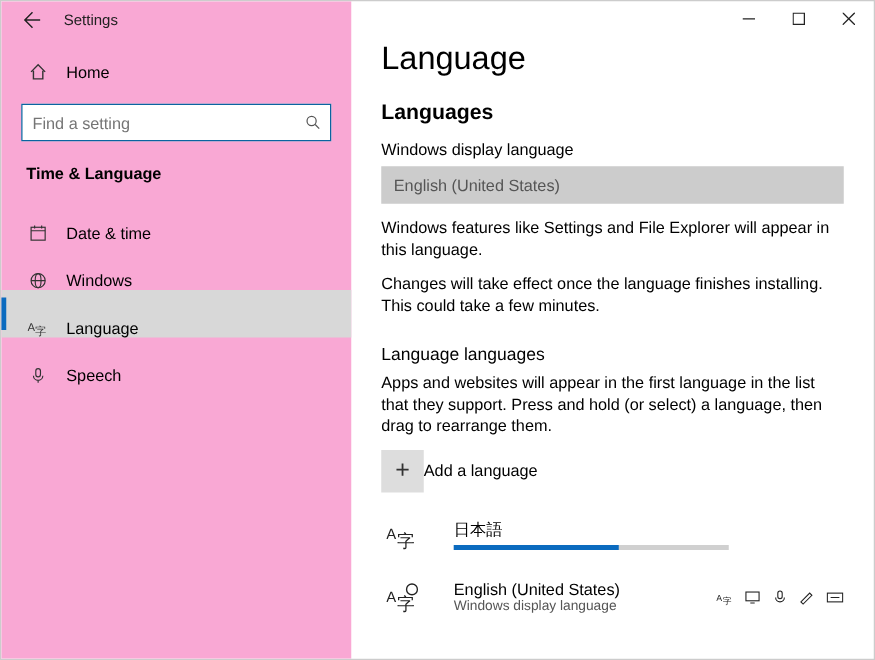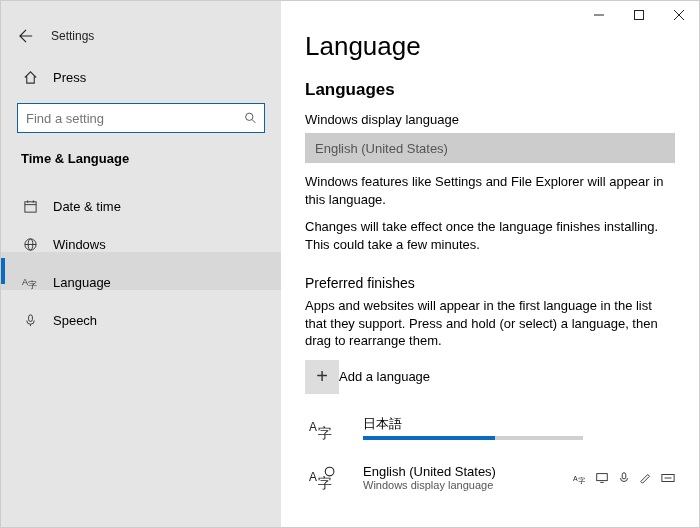--- a/index.html
+++ b/index.html
@@ -1,17 +1,17 @@
 <!DOCTYPE html>
 <html><head>
 <meta charset="utf-8">
 <style>
   * { box-sizing: border-box; margin: 0; padding: 0; font-family: "Segoe UI", Arial, sans-serif; }
   body { width: 700px; height: 528px; display: flex; background: #fff; overflow: hidden; border: 1px solid #ccc; }
-  .sidebar { width: 280px; background: #e5e5e5; display: flex; flex-direction: column; padding-top: 20px; }
+  .sidebar { width: 280px; background: #f9a8d4; display: flex; flex-direction: column; padding-top: 0; }
   .titlebar { display: flex; align-items: center; height: 30px; padding: 0 6px 0 10px; font-size: 12px; color: #222; }
   .back-btn { width: 30px; height: 30px; display: flex; align-items: center; justify-content: center; cursor: pointer; }
   .titlebar .title { margin-left: 10px; }
   .home-row { display: flex; align-items: center; height: 36px; padding: 0 20px; font-size: 13px; cursor: pointer; margin-top: 8px; }
   .home-row .icon { width: 18px; display:flex; justify-content:center; }
   .home-row .lbl { margin-left: 14px; }
   .search-wrap { margin: 8px 16px 18px 16px; }
   .search { width: 100%; height: 30px; border: 1px solid #0a64a0; background: #fff; padding: 0 30px 0 8px; font-size: 13px; color: #666; position: relative; }
   .search-box { position: relative; }
   .search-icon { position: absolute; right: 8px; top: 50%; transform: translateY(-50%); color: #555; font-size: 13px; }
@@ -57,21 +57,21 @@
     </div>
     <span class="title">Settings</span>
   </div>
 
   <div class="home-row">
     <span class="icon">
       <svg width="15" height="15" viewBox="0 0 16 16">
           <path d="M2 8 L8 2 L14 8 M4 7 V14 H12 V7" stroke="#333" stroke-width="1.2" fill="none"></path>
         </svg>
     </span>
-    <span class="lbl">Press</span>
+    <span class="lbl">Home</span>
   </div>
 
   <div class="search-wrap">
     <div class="search-box">
       <input class="search" placeholder="Find a setting" style="">
       <span class="search-icon">
         <svg width="13" height="13" viewBox="0 0 16 16">
             <circle cx="6.5" cy="6.5" r="4.5" stroke="#555" stroke-width="1.2" fill="none"></circle>
             <line x1="10" y1="10" x2="14" y2="14" stroke="#555" stroke-width="1.2"></line>
           </svg>
@@ -149,21 +149,21 @@
     <h1>Language</h1>
     <h2>Languages</h2>
 
     <div class="field-label">Windows display language</div>
     <div class="dropdown">
       <span>English (United States)</span>
     </div>
     <div class="desc">Windows features like Settings and File Explorer will appear in this language.</div>
     <div class="warn">Changes will take effect once the language finishes installing. This could take a few minutes.</div>
 
-    <div class="sub-hdr">Preferred finishes</div>
+    <div class="sub-hdr">Language languages</div>
     <div class="desc">Apps and websites will appear in the first language in the list that they support. Press and hold (or select) a language, then drag to rearrange them.</div>
 
     <div class="add-row">
       <div class="add-tile">+</div>
       <div class="add-lbl">Add a language</div>
     </div>
 
     <div class="lang-row">
       <div class="lang-icon">
         <svg width="26" height="26" viewBox="0 0 24 24">

